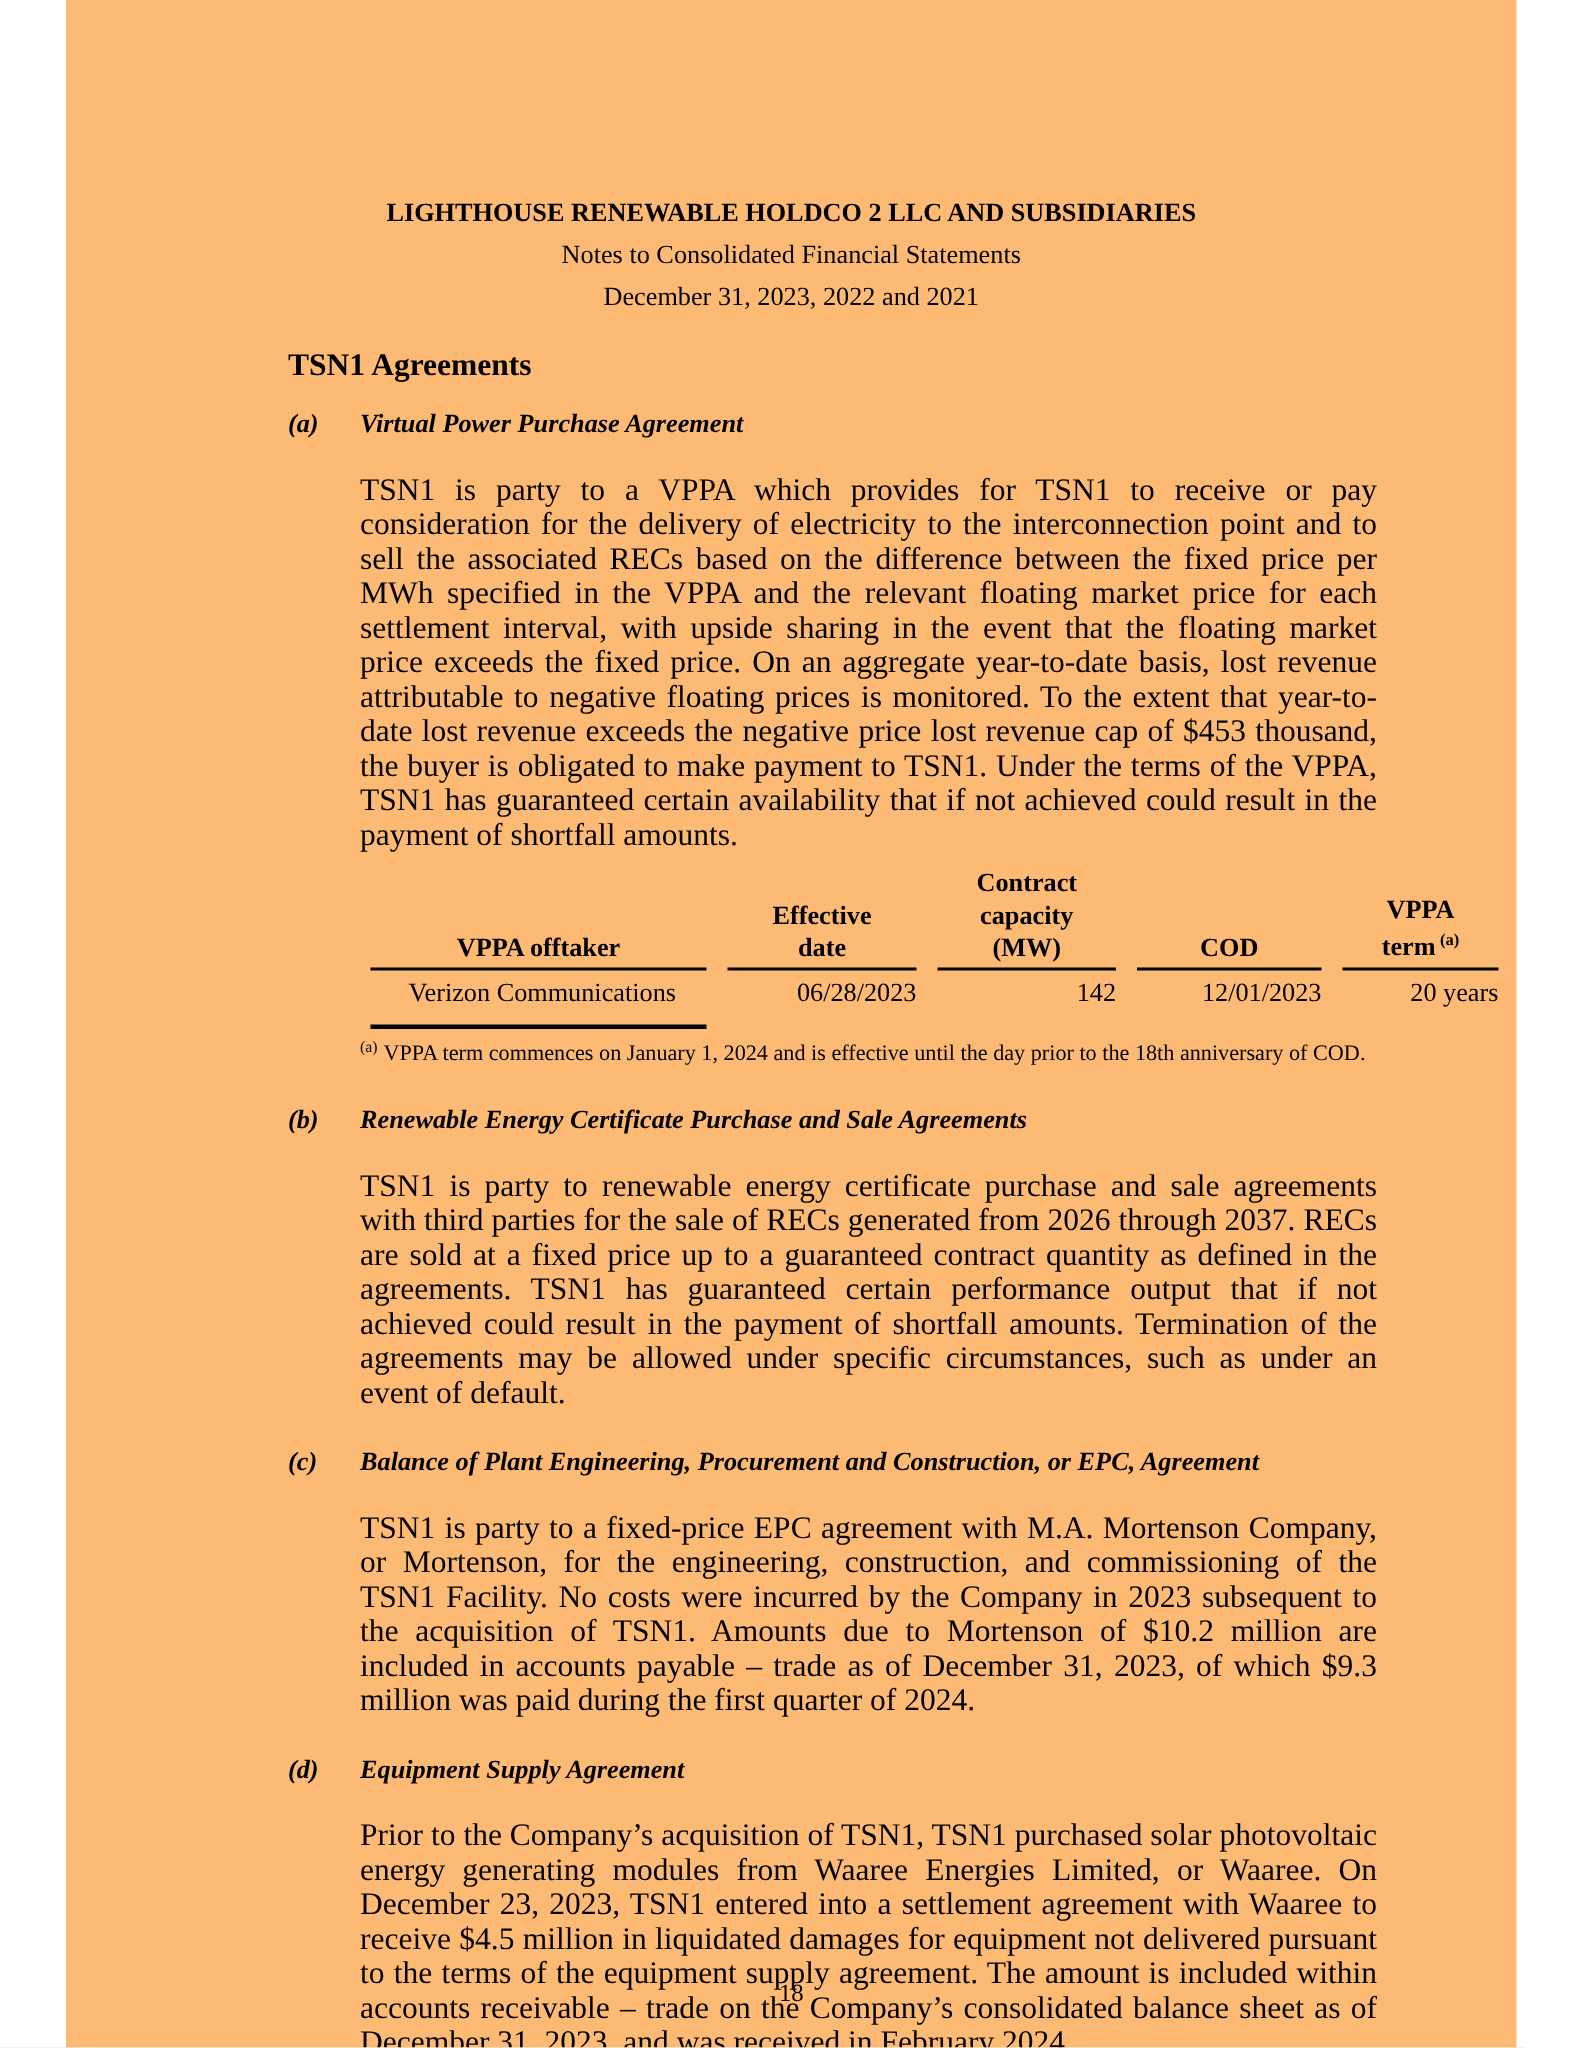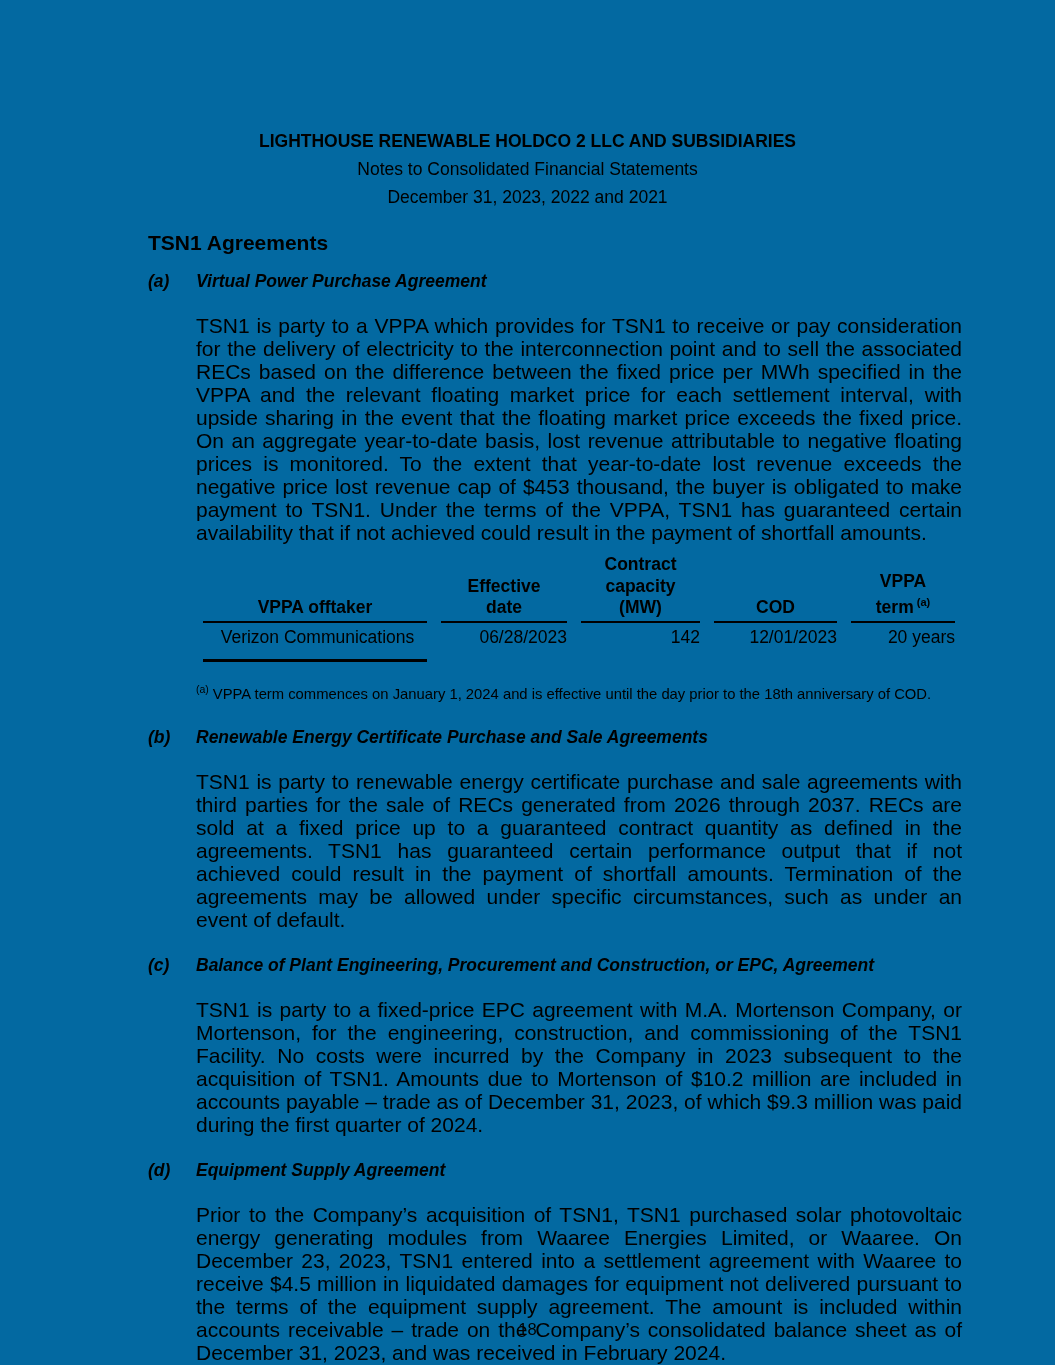--- a/index.html
+++ b/index.html
@@ -1,23 +1,23 @@
 <!DOCTYPE html>
 <html><head>
 <meta charset="utf-8">
 <style>
   * { margin: 0; padding: 0; box-sizing: border-box; }
   html, body { background: #ffffff; }
   .page {
-    width: 1055px;
+    width: 967px;
     height: 1365px;
     margin: 0 auto;
-    background: #0369a1;
+    background: #fdba74;
     color: #000000;
-    font-family: Liberation Sans, sans-serif;
+    font-family: Liberation Serif, serif;
     position: relative;
     overflow: hidden;
   }
   .doc-header {
     padding-top: 131px;
     text-align: center;
     font-size: 17.5px;
     line-height: 20px;
   }
   .doc-header .company { font-weight: bold; margin-bottom: 8px; }
@@ -80,21 +80,21 @@
   }
   td.cell-left .td-inner {
     text-align: center;
     padding-left: 5px;
     border-bottom: 3px solid #000;
     padding-bottom: 11px;
   }
 
   .footnote {
     margin-left: 48px;
-    margin-top: 18px;
+    margin-top: 3px;
     font-size: 14.8px;
     line-height: 19px;
   }
   .footnote sup { font-size: 10.5px; margin-right: 4px; }
 
   .page-number {
     position: absolute;
     bottom: 26px;
     left: 0;
     width: 100%;

